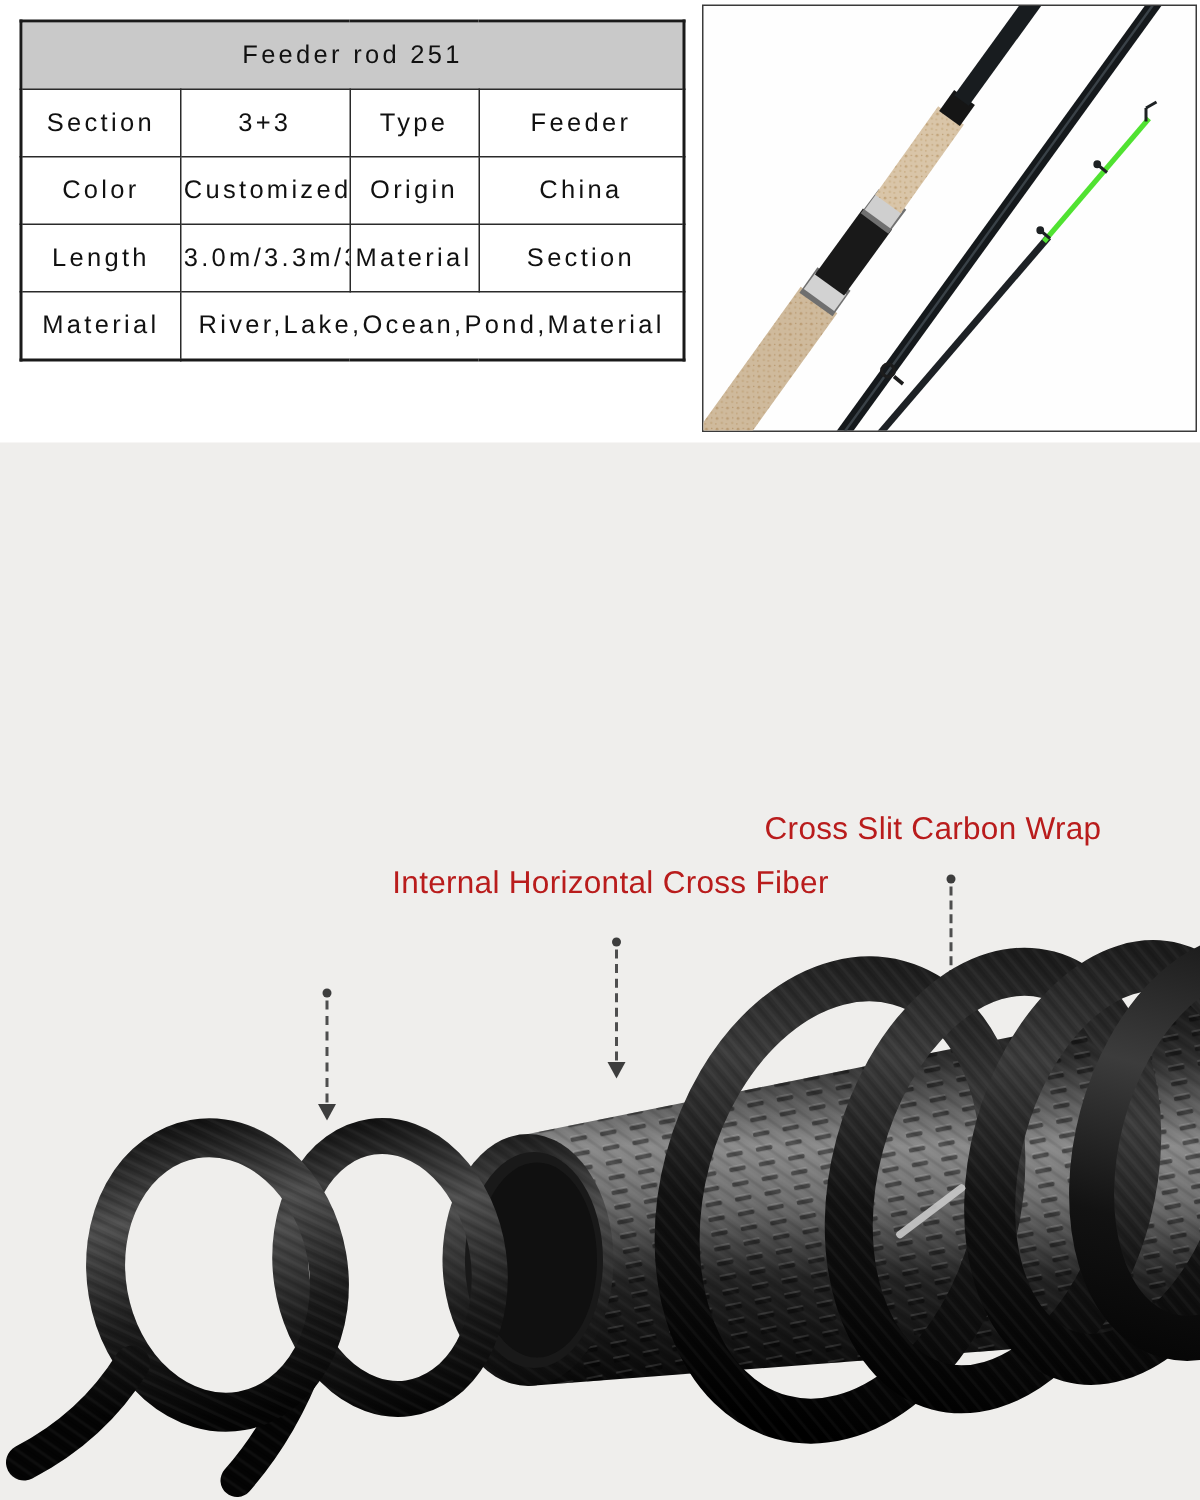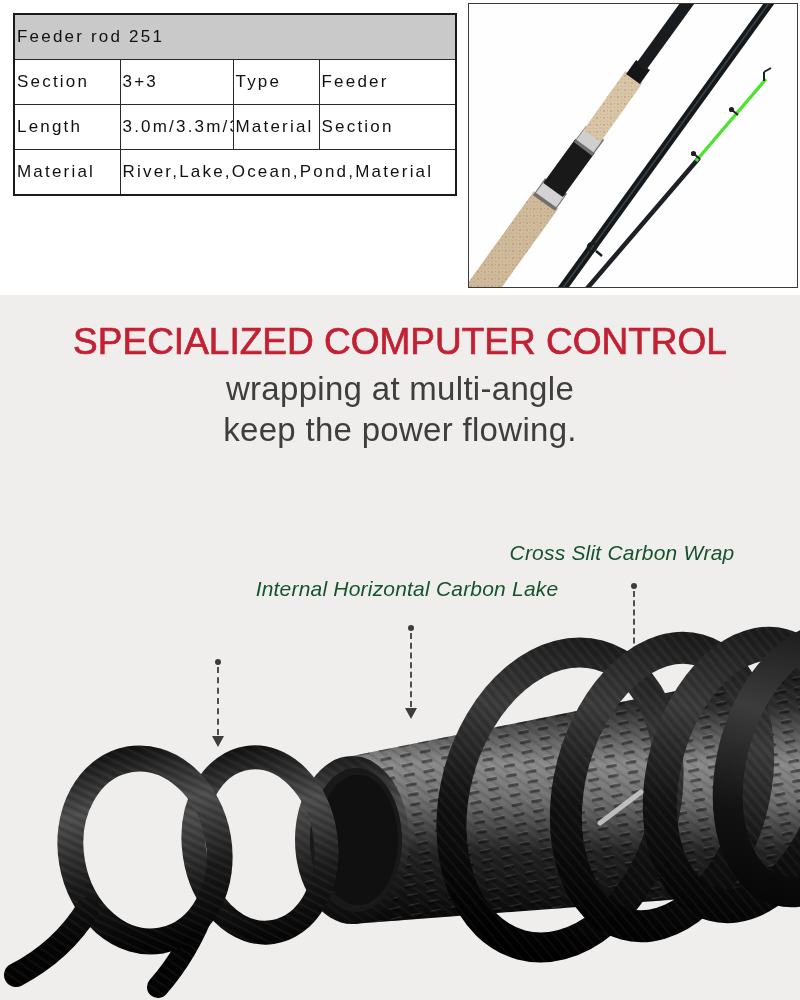--- a/index.html
+++ b/index.html
@@ -7,39 +7,39 @@
        font-family:"Liberation Sans", sans-serif; overflow:hidden;}
 
   
   .top-section{position:absolute;left:0;top:0;width:800px;height:295px;background:#ffffff;}
 
   table.spec{position:absolute;left:13px;top:13px;width:442px;border-collapse:collapse;
              table-layout:fixed;color:#111;}
   table.spec, table.spec td{border:1px solid #2a2a2a;}
   table.spec{border:2px solid #1a1a1a;}
   td.hdr{background:#c9c9c9;height:45px;font-size:18px;letter-spacing:2px;padding-left:19px;font-weight:400;}
-  table.spec td{height:44px;font-size:17px;letter-spacing:2.2px;
+  table.spec td{height:44px;font-size:17px;letter-spacing:2.2px;text-align:center;
                 padding:0 2px;white-space:nowrap;overflow:hidden;}
   td.lbl{text-align:left;padding-left:9px;}
   td.small-val{font-size:10.5px;letter-spacing:0.4px;}
 
   .photo{position:absolute;left:468px;top:3px;width:328px;height:283px;background:#fefefe;
          border:1px solid #3a3a3a;}
   .photo svg{display:block;}
 
   
   .gray-section{position:absolute;left:0;top:295px;width:800px;height:705px;
                 background:#efeeec;overflow:hidden;}
   .hero{position:absolute;left:0;top:26px;width:800px;text-align:center;}
   .hero-title{font-size:37px;font-weight:400;letter-spacing:0px;
               -webkit-text-stroke:0.7px currentColor;}
   .hero-sub{font-size:33px;color:#3e3e3e;line-height:1.24;margin-top:6px;letter-spacing:0.3px;}
 
   .dg-label{position:absolute;transform:translateX(-50%);white-space:nowrap;
-            font-size:21px;color:#14532d;letter-spacing:0.2px;font-style:italic;}
+            font-size:21px;color:#b91c1c;letter-spacing:0.2px;}
 
   .pointer{position:absolute;width:14px;display:flex;flex-direction:column;align-items:center;}
   .pointer .dot{width:6px;height:6px;border-radius:50%;background:#3d3d3d;margin-bottom:2px;}
   .pointer .dash{width:0;border-left:2px dashed #4e4e4e;}
   .pointer .head{width:0;height:0;border-left:6px solid transparent;border-right:6px solid transparent;
                  border-top:11px solid #3d3d3d;margin-top:1px;}
 
   .illus{position:absolute;left:0;top:300px;width:800px;height:405px;}
 </style>
 </head>
@@ -56,20 +56,26 @@
       </colgroup>
     <tbody>
         <tr>
       <td class="hdr" colspan="4">Feeder rod 251</td>
     </tr>
     <tr>
       <td class="lbl">Section</td>
       <td>3+3</td>
       <td>Type</td>
       <td>Feeder</td>
+    </tr>
+    <tr>
+      <td class="lbl">Color</td>
+      <td>Customized</td>
+      <td>Origin</td>
+      <td>China</td>
     </tr>
     <tr>
       <td class="lbl">Length</td>
       <td class="small-val">3.0m/3.3m/3.6m/3.9m</td>
       <td>Material</td>
       <td>Section</td>
     </tr>
     <tr>
       <td class="lbl">Material</td>
       <td colspan="3">River,Lake,Ocean,Pond,Material</td>
@@ -120,30 +126,23 @@
           <line x1="295" y1="77" x2="295" y2="68"></line>
             <line x1="295" y1="68" x2="302" y2="64"></line>
         </g>
       </g>
     </svg>
   </div>
 </div>
 
 <div class="gray-section">
 
-  <div class="hero">
-    <div class="hero-title" style="color:#c22133">SPECIALIZED COMPUTER CONTROL</div>
-    <div class="hero-sub">
-      <div>wrapping at multi-angle</div>
-      <div>keep the power flowing.</div>
-    </div>
-  </div>
 
   <div class="dg-label" style="left:622px;top:246px">Cross Slit Carbon Wrap</div>
-  <div class="dg-label" style="left:407px;top:282px">Internal Horizontal Carbon Lake</div>
+  <div class="dg-label" style="left:407px;top:282px">Internal Horizontal Cross Fiber</div>
 
   <div class="pointer" style="left:627px;top:288px">
     <span class="dot"></span>
     <span class="dash" style="height:71px"></span>
     <span class="head"></span>
   </div>
   <div class="pointer" style="left:404px;top:330px">
     <span class="dot"></span>
     <span class="dash" style="height:74px"></span>
     <span class="head"></span>

